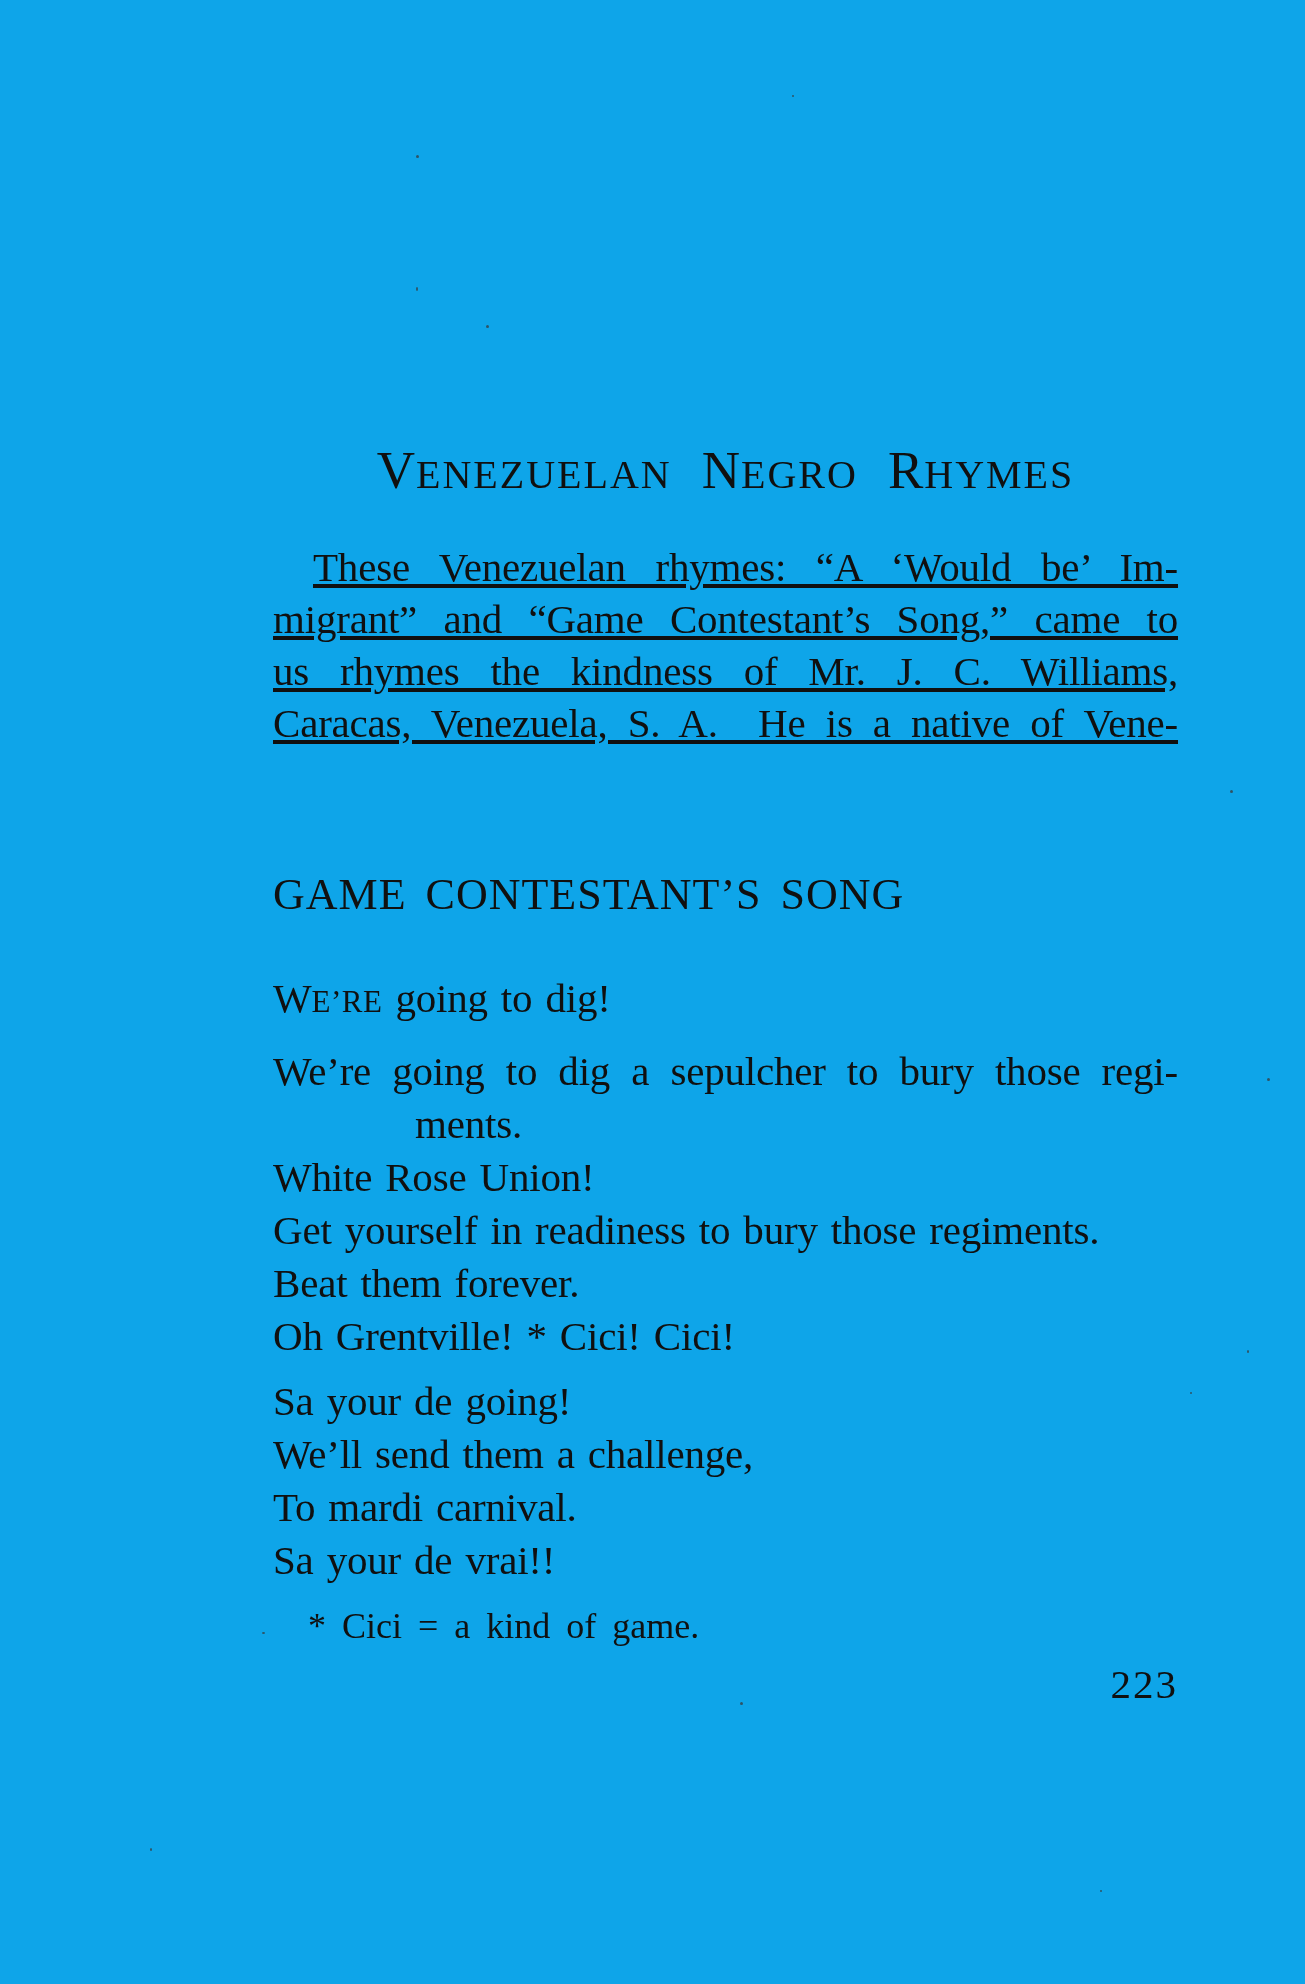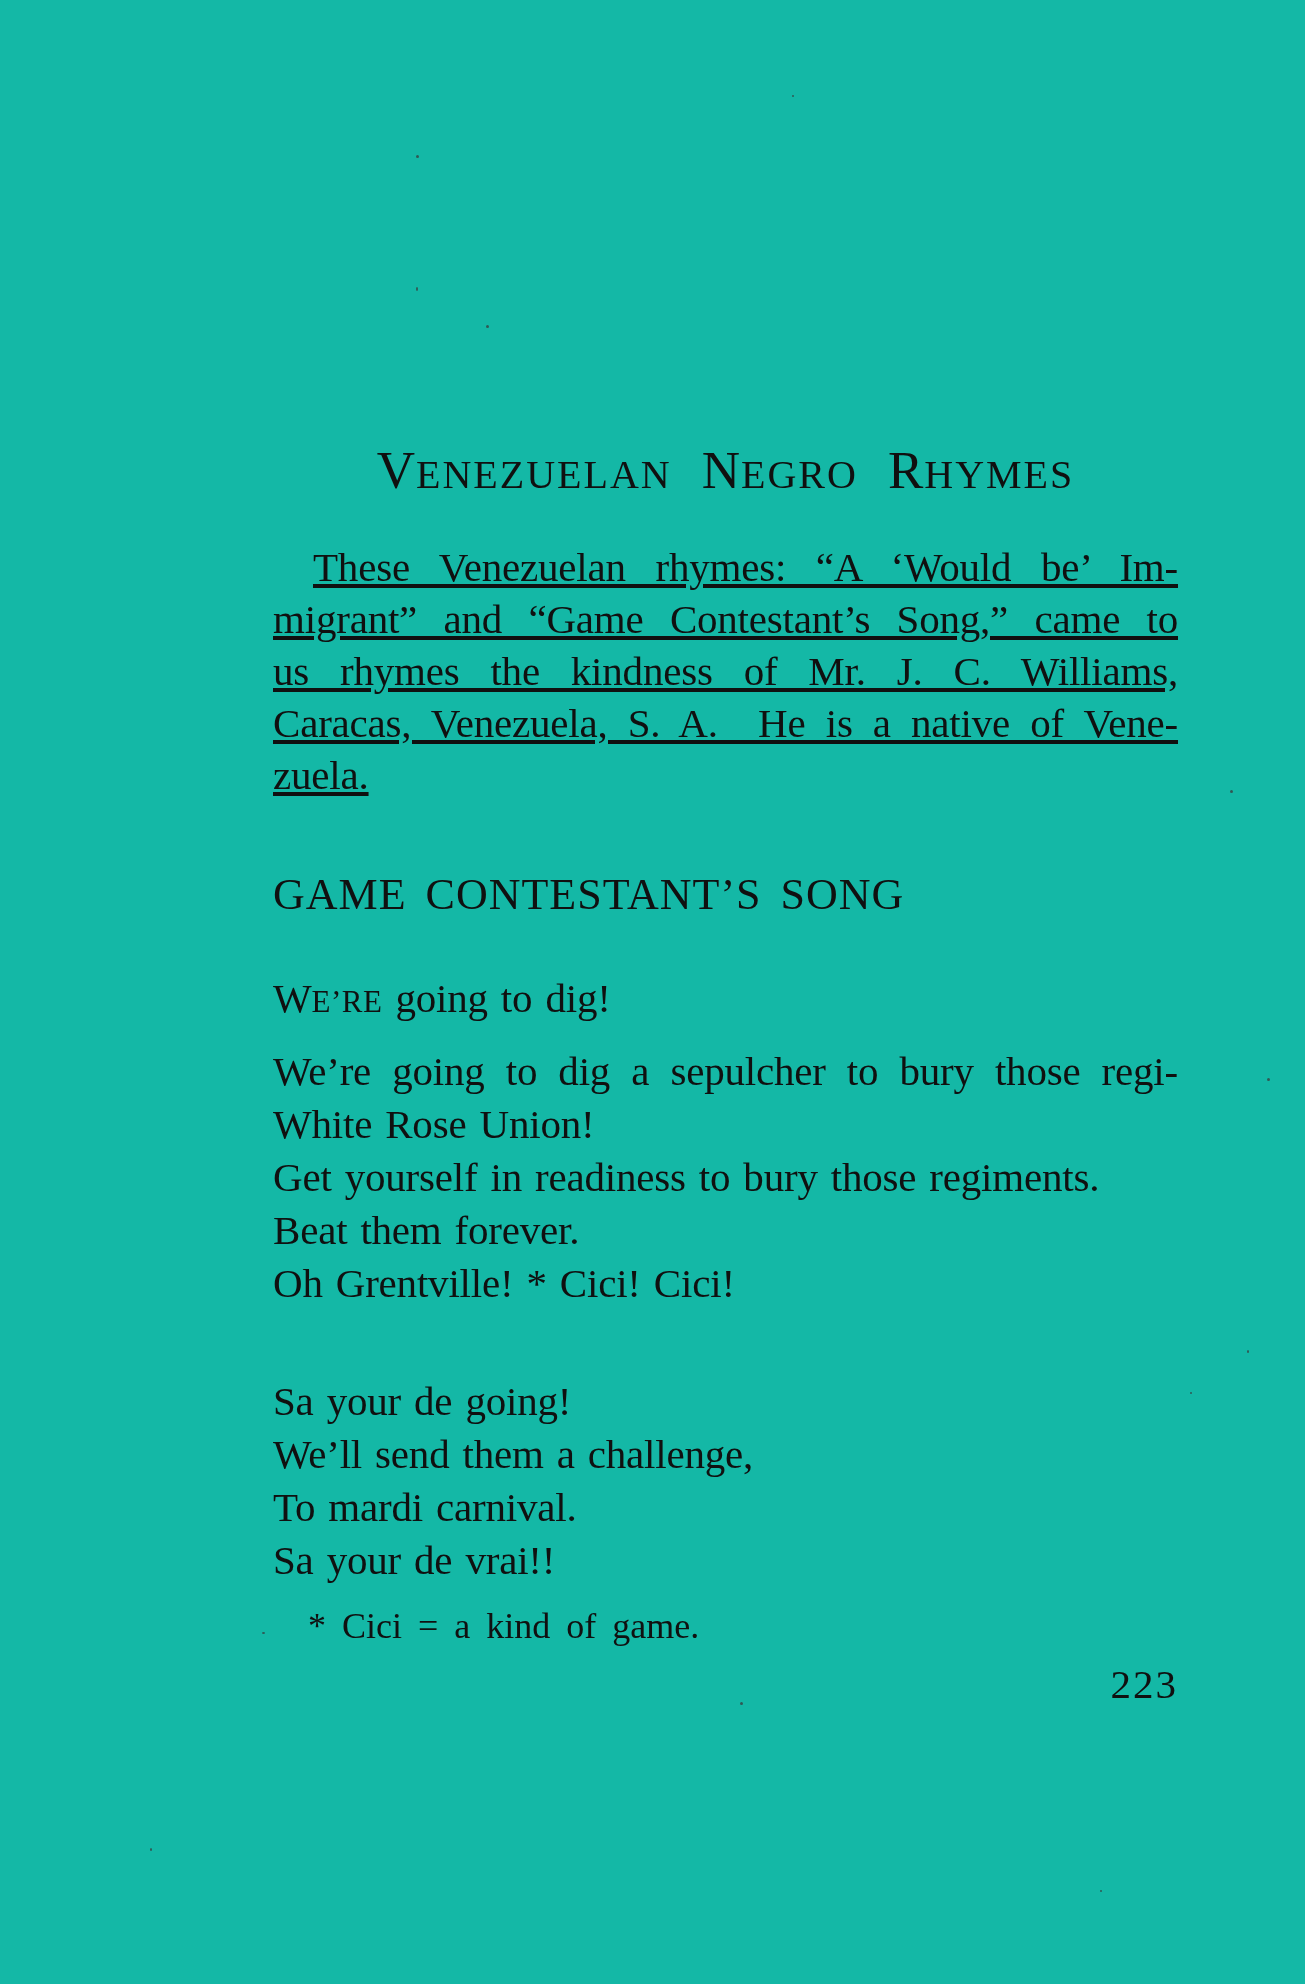--- a/index.html
+++ b/index.html
@@ -1,20 +1,20 @@
 <!DOCTYPE html>
 <html><head>
 <meta charset="utf-8">
 <style>
   html,body { margin:0; padding:0; background:#e8e8e8; }
   .page {
     position:relative;
     width:1305px; height:1984px;
     margin:0 auto;
-    background:#14b8a6;
+    background:#0ea5e9;
     color:#101010;
     font-family:"Liberation Serif","DejaVu Serif",serif;
     overflow:hidden;
   }
   .column { position:absolute; left:273px; top:0; width:905px; height:100%; }
 
   
   .title {
     position:absolute; top:440px; left:0; width:100%;
     text-align:center; white-space:nowrap;
@@ -83,28 +83,28 @@
       <span><span class="cap">V</span><span>ENEZUELAN</span></span>
       <span><span class="cap">N</span><span>EGRO</span></span>
       <span><span class="cap">R</span><span>HYMES</span></span>
     </div>
 
     <div class="intro">
       <div class="line first">These Venezuelan rhymes: “A ‘Would be’ Im-</div>
       <div class="line">migrant” and “Game Contestant’s Song,” came to</div>
       <div class="line">us rhymes the kindness of Mr. J. C. Williams,</div>
       <div class="line">Caracas, Venezuela, S. A.&nbsp; He is a native of Vene-</div>
-      <div class="line last">zuela.</div>
     </div>
 
     <div class="heading">GAME CONTESTANT’S SONG</div>
 
     <div class="stanza stanza1">
       <div class="poem-line"><span class="opening-cap">W</span><span class="opening-small">E’RE</span><span> going to dig!</span></div>
       <div class="poem-line justify">We’re going to dig a sepulcher to bury those regi-</div>
+      <div class="poem-line runover">ments.</div>
       <div class="poem-line">White Rose Union!</div>
       <div class="poem-line">Get yourself in readiness to bury those regiments.</div>
       <div class="poem-line">Beat them forever.</div>
       <div class="poem-line">Oh Grentville! * Cici! Cici!</div>
     </div>
 
     <div class="stanza stanza2">
       <div class="poem-line">Sa your de going!</div>
       <div class="poem-line">We’ll send them a challenge,</div>
       <div class="poem-line">To mardi carnival.</div>

